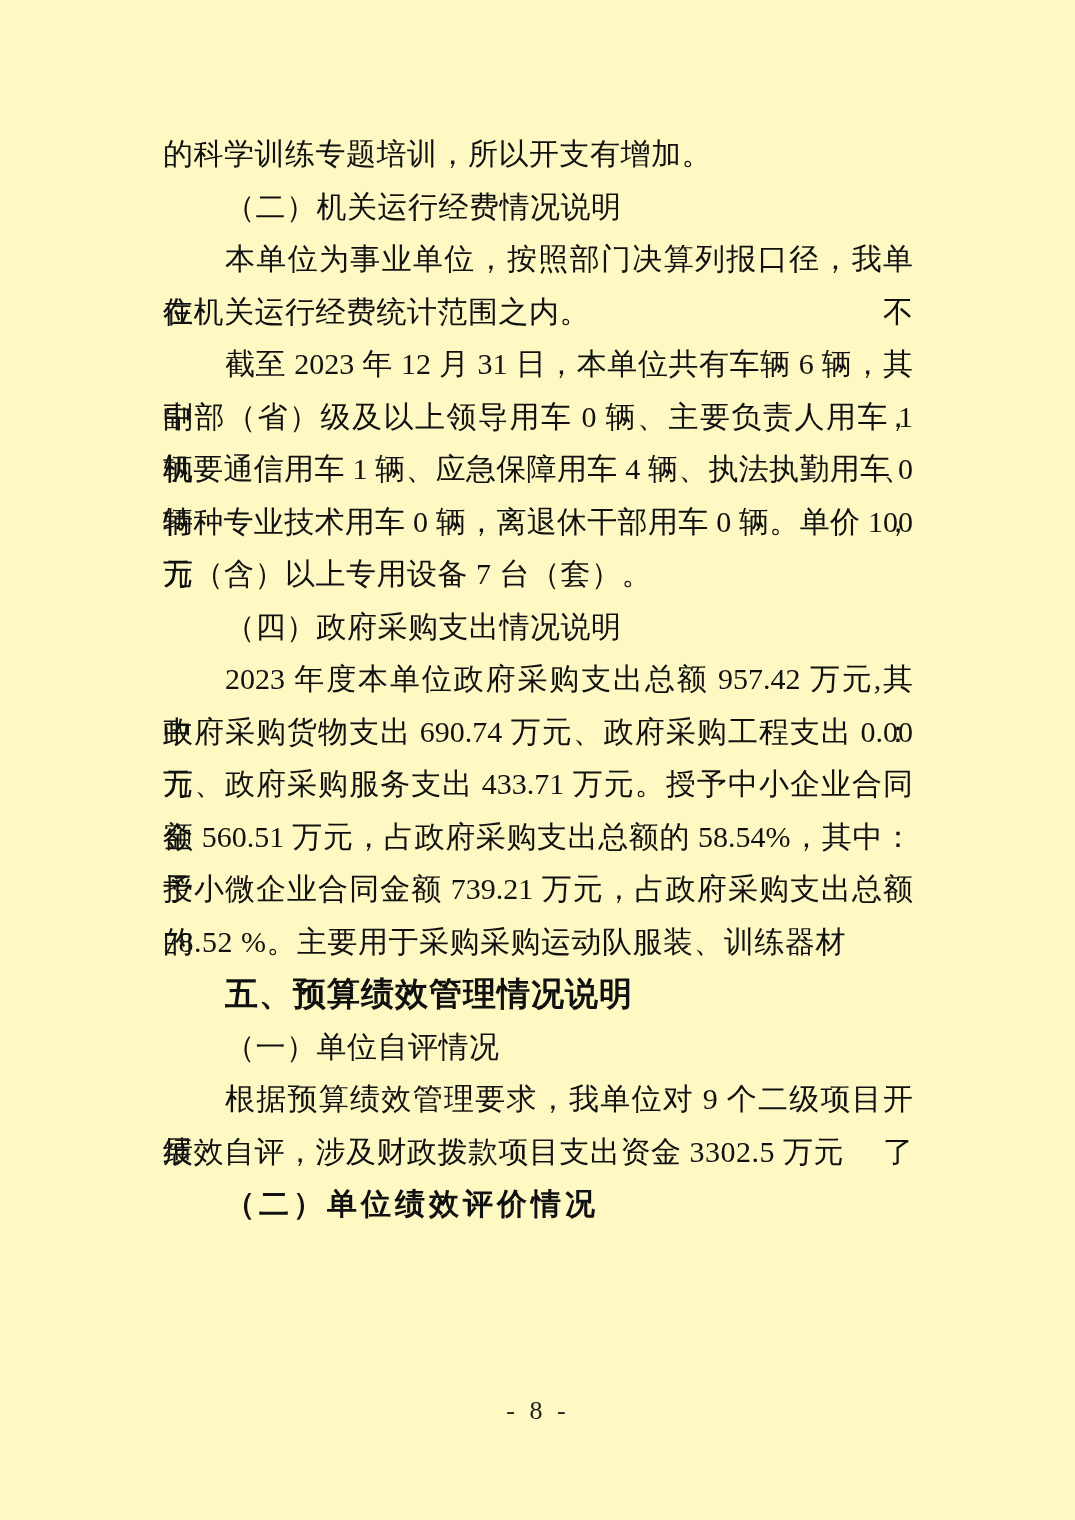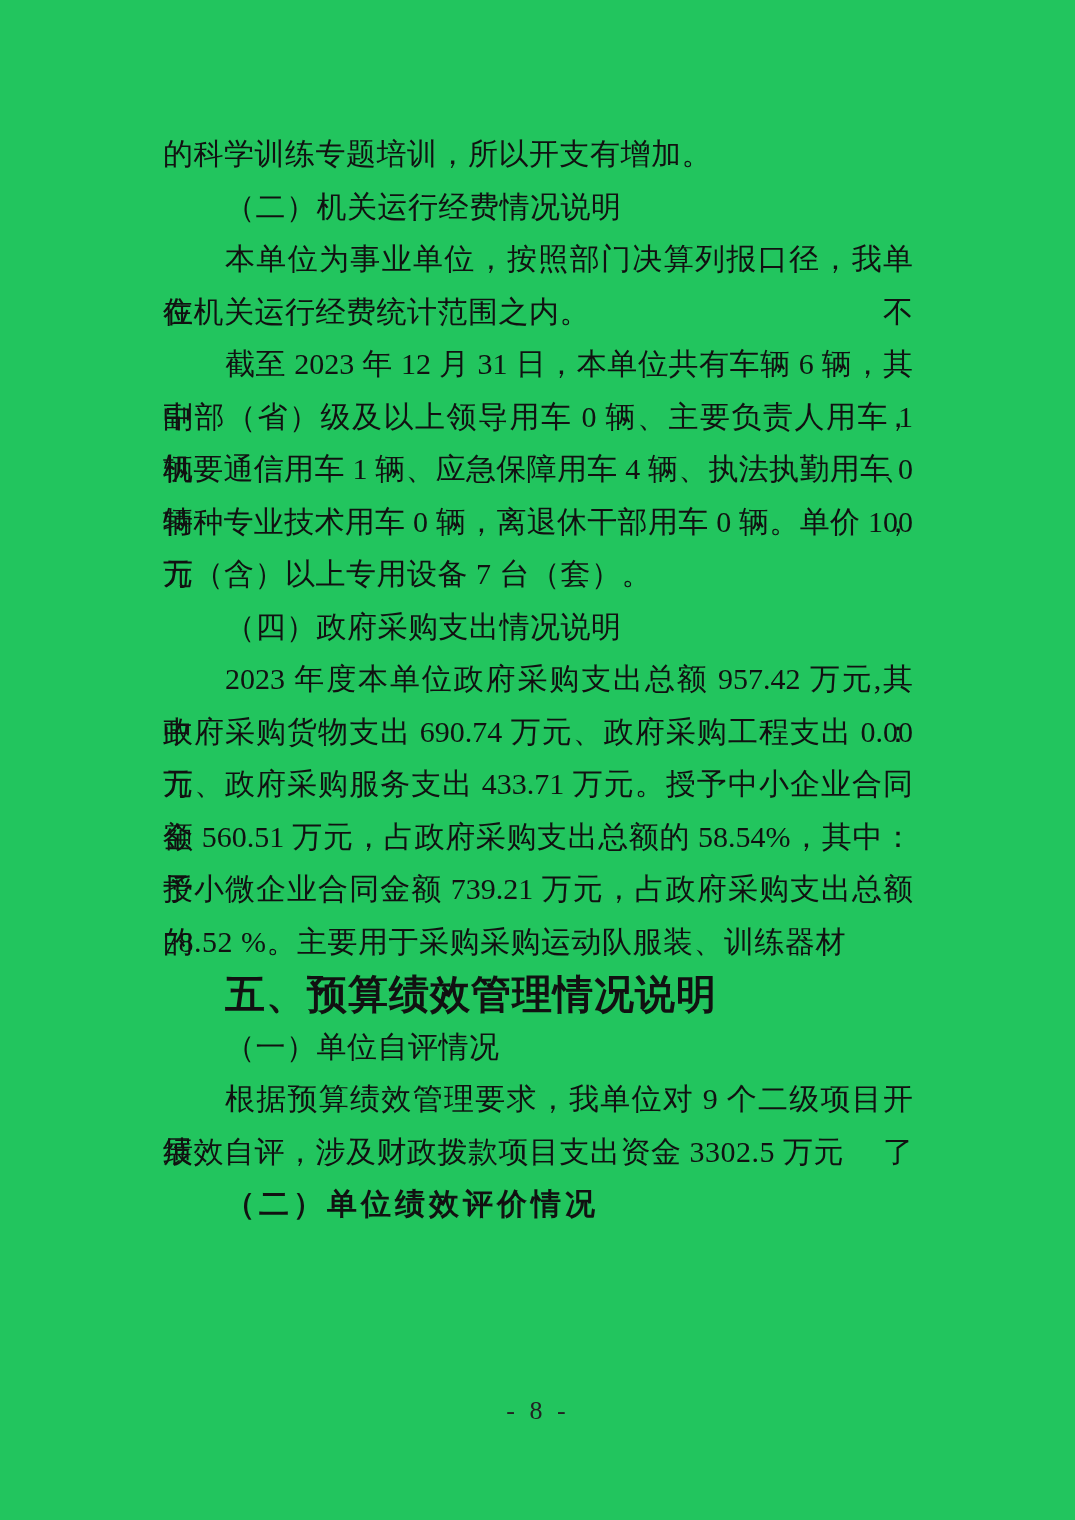--- a/index.html
+++ b/index.html
@@ -4,21 +4,21 @@
 <style>
   html, body {
     margin: 0;
     padding: 0;
     background: #ffffff;
   }
   .page {
     position: relative;
     width: 1075px;
     height: 1520px;
-    background: #22c55e;
+    background: #fef9c3;
     overflow: hidden;
     font-family: "Liberation Serif", "DejaVu Serif", serif;
     color: #111111;
   }
   .content {
     position: absolute;
     left: 163px;
     top: 128px;
     width: 750px;
   }
@@ -44,21 +44,21 @@
     padding-left: 62px;
   }
   .fill.indent {
     padding-left: 0;
     text-indent: 62px;
   }
   
   .heading {
     font-family: "Liberation Sans", "DejaVu Sans", sans-serif;
     font-weight: 700;
-    font-size: 40px;
+    font-size: 33px;
     letter-spacing: 1px;
   }
   
   .spaced {
     letter-spacing: 4px;
     font-weight: bold;
   }
   .page-number {
     position: absolute;
     left: 163px;

